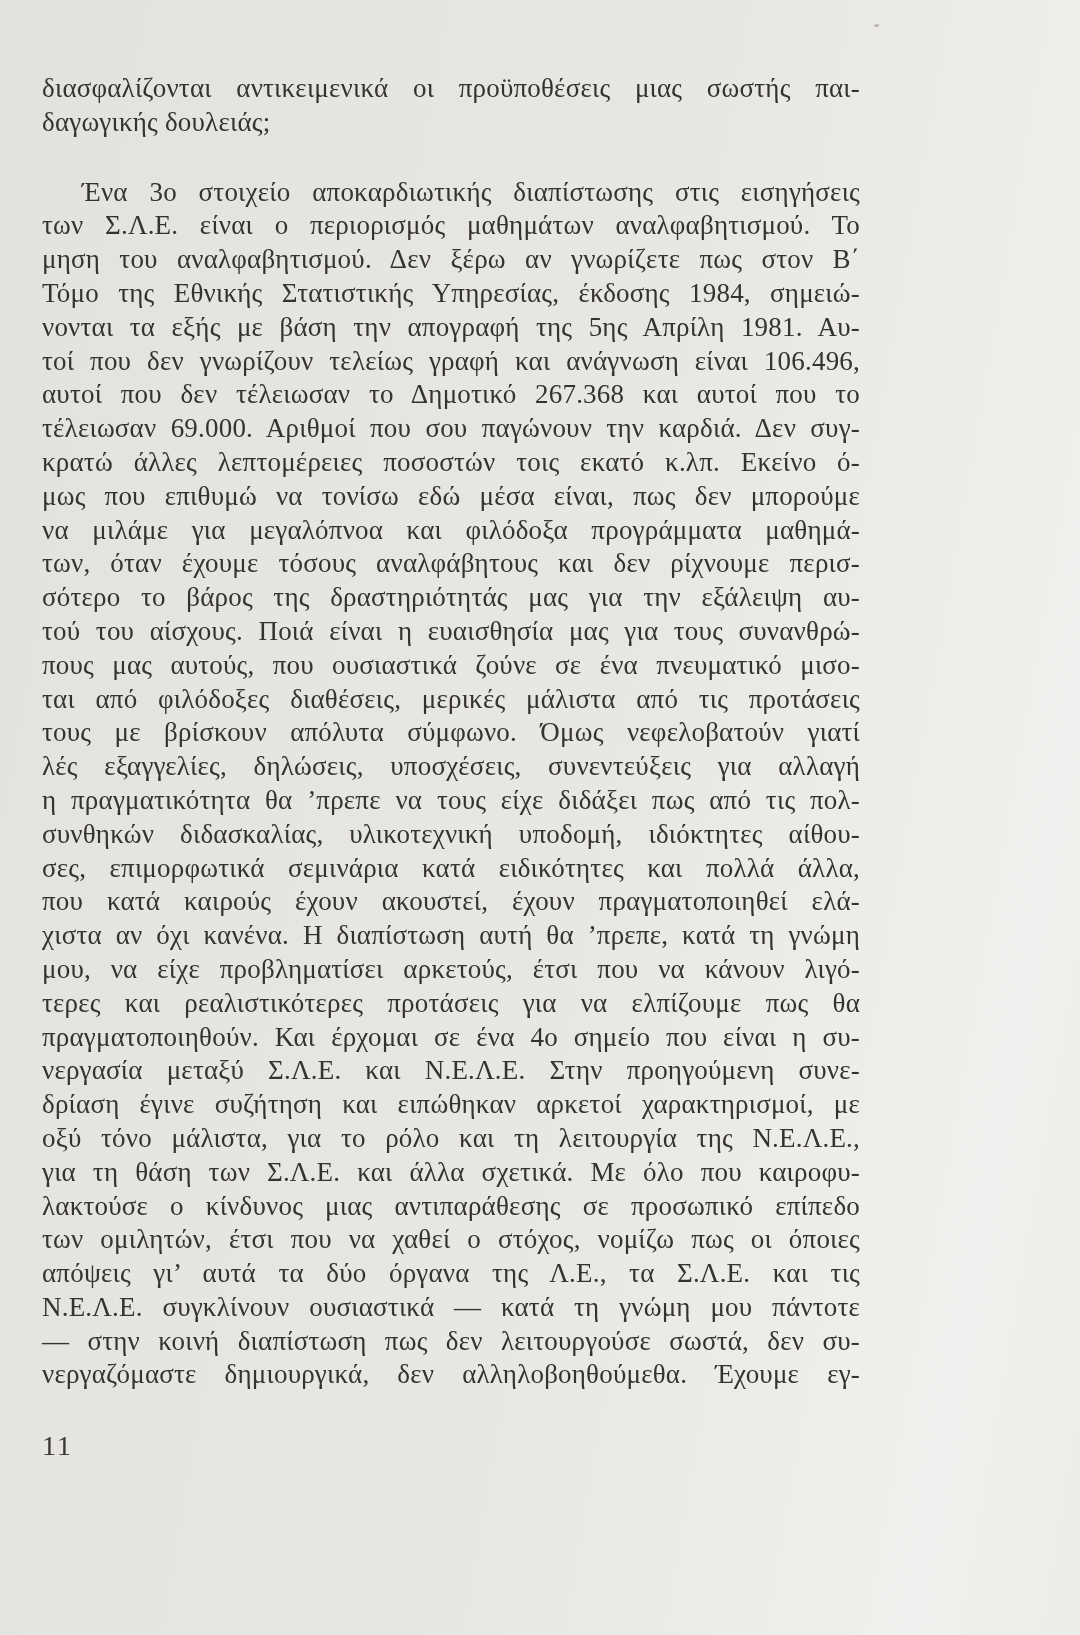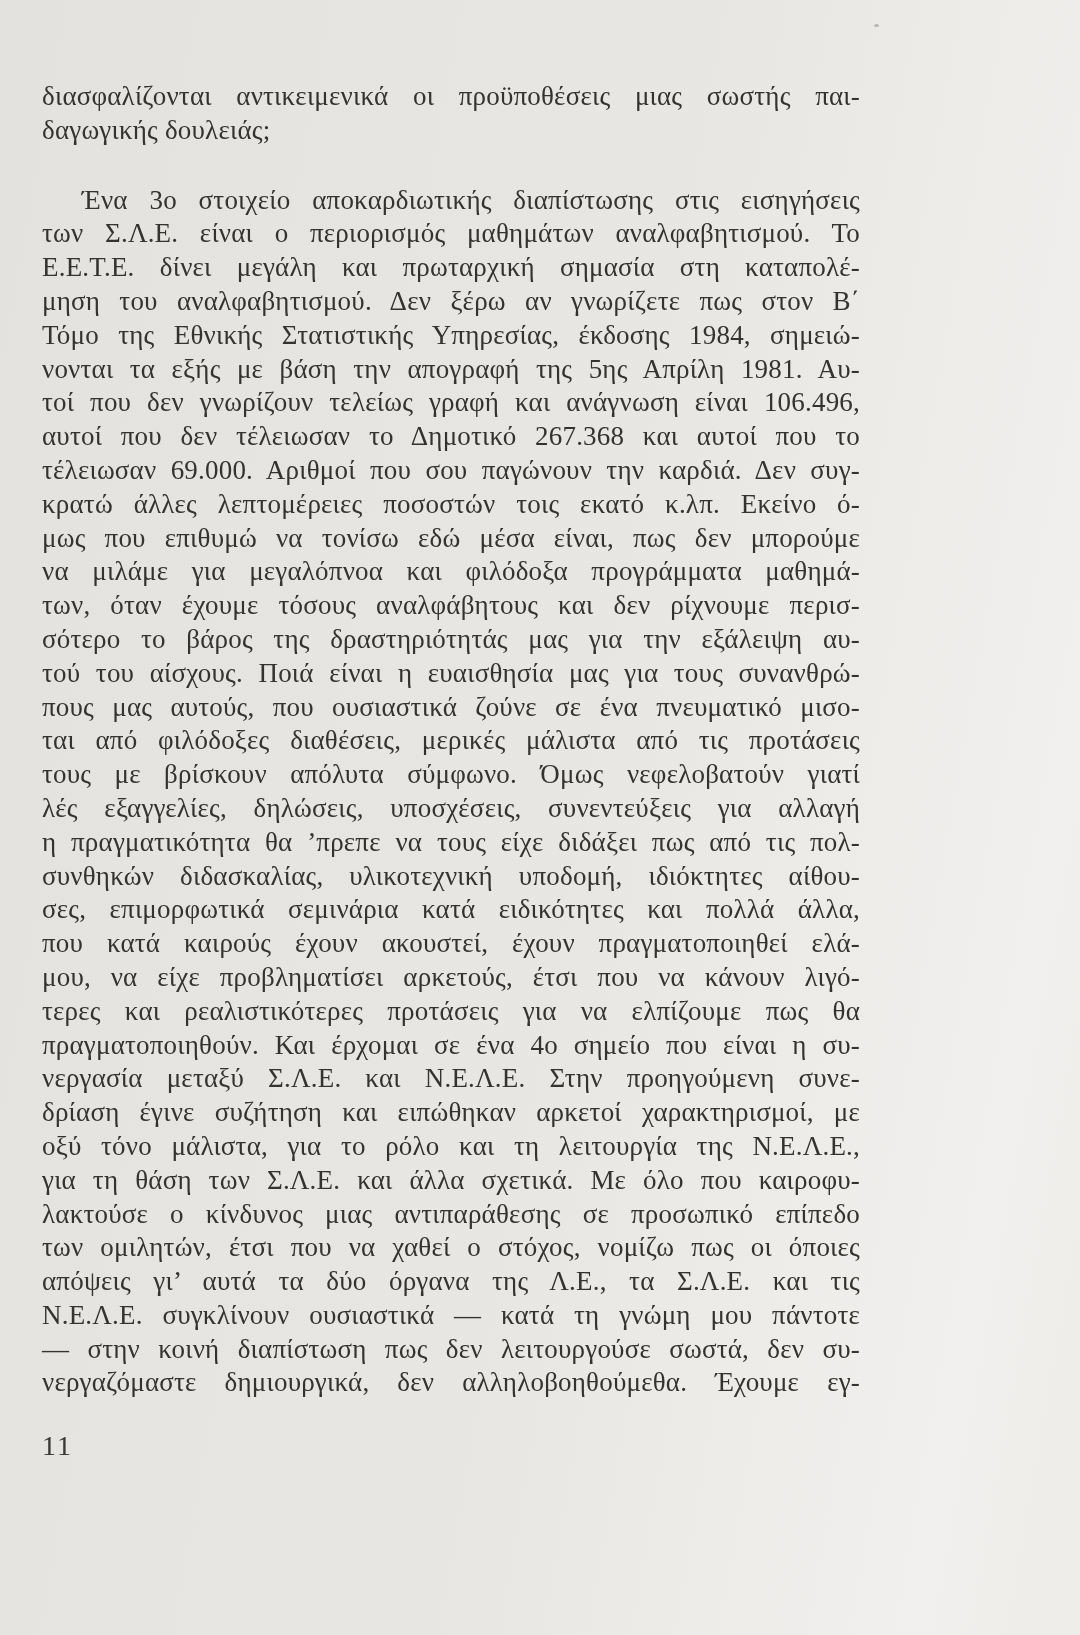--- a/index.html
+++ b/index.html
@@ -16,21 +16,21 @@
     font-family: "Liberation Serif", "DejaVu Serif", serif;
   }
   .paper {
     position: absolute;
     inset: 0;
     background: linear-gradient(100deg, #e3e2df 0%, #e8e7e4 55%, #f1f0ee 88%, #edece9 100%);
   }
   .text-block {
     position: absolute;
     left: 42px;
-    top: 80px;
+    top: 72px;
     width: 818px;
     color: #35332f;
   }
   .line {
     font-size: 27px;
     line-height: 33.8px;
     text-align: justify;
     text-align-last: justify;
     text-justify: inter-word;
     letter-spacing: 0.2px;
@@ -68,41 +68,41 @@
 <body>
 
 <div class="paper"></div>
 <div class="speck"></div>
 
 <div class="text-block" style="color: rgb(53, 51, 47);">
     <div class="line">διασφαλίζονται αντικειμενικά οι προϋποθέσεις μιας σωστής παι-</div>
     <div class="line short">δαγωγικής δουλειάς;</div>
     <div class="line indent">Ένα 3ο στοιχείο αποκαρδιωτικής διαπίστωσης στις εισηγήσεις</div>
     <div class="line">των Σ.Λ.Ε. είναι ο περιορισμός μαθημάτων αναλφαβητισμού. Το</div>
-    <div class="line">Ε.Ε.Τ.Ε. δίνει μεγάλη και πρωταρχική σημασία στη καταπολέ-</div>
     <div class="line">μηση του αναλφαβητισμού. Δεν ξέρω αν γνωρίζετε πως στον Β΄</div>
     <div class="line">Τόμο της Εθνικής Στατιστικής Υπηρεσίας, έκδοσης 1984, σημειώ-</div>
     <div class="line">νονται τα εξής με βάση την απογραφή της 5ης Απρίλη 1981. Αυ-</div>
     <div class="line">τοί που δεν γνωρίζουν τελείως γραφή και ανάγνωση είναι 106.496,</div>
     <div class="line">αυτοί που δεν τέλειωσαν το Δημοτικό 267.368 και αυτοί που το</div>
     <div class="line">τέλειωσαν 69.000. Αριθμοί που σου παγώνουν την καρδιά. Δεν συγ-</div>
     <div class="line">κρατώ άλλες λεπτομέρειες ποσοστών τοις εκατό κ.λπ. Εκείνο ό-</div>
     <div class="line">μως που επιθυμώ να τονίσω εδώ μέσα είναι, πως δεν μπορούμε</div>
     <div class="line">να μιλάμε για μεγαλόπνοα και φιλόδοξα προγράμματα μαθημά-</div>
     <div class="line">των, όταν έχουμε τόσους αναλφάβητους και δεν ρίχνουμε περισ-</div>
     <div class="line">σότερο το βάρος της δραστηριότητάς μας για την εξάλειψη αυ-</div>
     <div class="line">τού του αίσχους. Ποιά είναι η ευαισθησία μας για τους συνανθρώ-</div>
     <div class="line">πους μας αυτούς, που ουσιαστικά ζούνε σε ένα πνευματικό μισο-</div>
     <div class="line">ται από φιλόδοξες διαθέσεις, μερικές μάλιστα από τις προτάσεις</div>
     <div class="line">τους με βρίσκουν απόλυτα σύμφωνο. Όμως νεφελοβατούν γιατί</div>
     <div class="line">λές εξαγγελίες, δηλώσεις, υποσχέσεις, συνεντεύξεις για αλλαγή</div>
     <div class="line">η πραγματικότητα θα ’πρεπε να τους είχε διδάξει πως από τις πολ-</div>
     <div class="line">συνθηκών διδασκαλίας, υλικοτεχνική υποδομή, ιδιόκτητες αίθου-</div>
     <div class="line">σες, επιμορφωτικά σεμινάρια κατά ειδικότητες και πολλά άλλα,</div>
     <div class="line">που κατά καιρούς έχουν ακουστεί, έχουν πραγματοποιηθεί ελά-</div>
+    <div class="line">χιστα αν όχι κανένα. Η διαπίστωση αυτή θα ’πρεπε, κατά τη γνώμη</div>
     <div class="line">μου, να είχε προβληματίσει αρκετούς, έτσι που να κάνουν λιγό-</div>
     <div class="line">τερες και ρεαλιστικότερες προτάσεις για να ελπίζουμε πως θα</div>
     <div class="line">πραγματοποιηθούν. Και έρχομαι σε ένα 4ο σημείο που είναι η συ-</div>
     <div class="line">νεργασία μεταξύ Σ.Λ.Ε. και Ν.Ε.Λ.Ε. Στην προηγούμενη συνε-</div>
     <div class="line">δρίαση έγινε συζήτηση και ειπώθηκαν αρκετοί χαρακτηρισμοί, με</div>
     <div class="line">οξύ τόνο μάλιστα, για το ρόλο και τη λειτουργία της Ν.Ε.Λ.Ε.,</div>
     <div class="line">για τη θάση των Σ.Λ.Ε. και άλλα σχετικά. Με όλο που καιροφυ-</div>
     <div class="line">λακτούσε ο κίνδυνος μιας αντιπαράθεσης σε προσωπικό επίπεδο</div>
     <div class="line">των ομιλητών, έτσι που να χαθεί ο στόχος, νομίζω πως οι όποιες</div>
     <div class="line">απόψεις γι’ αυτά τα δύο όργανα της Λ.Ε., τα Σ.Λ.Ε. και τις</div>

